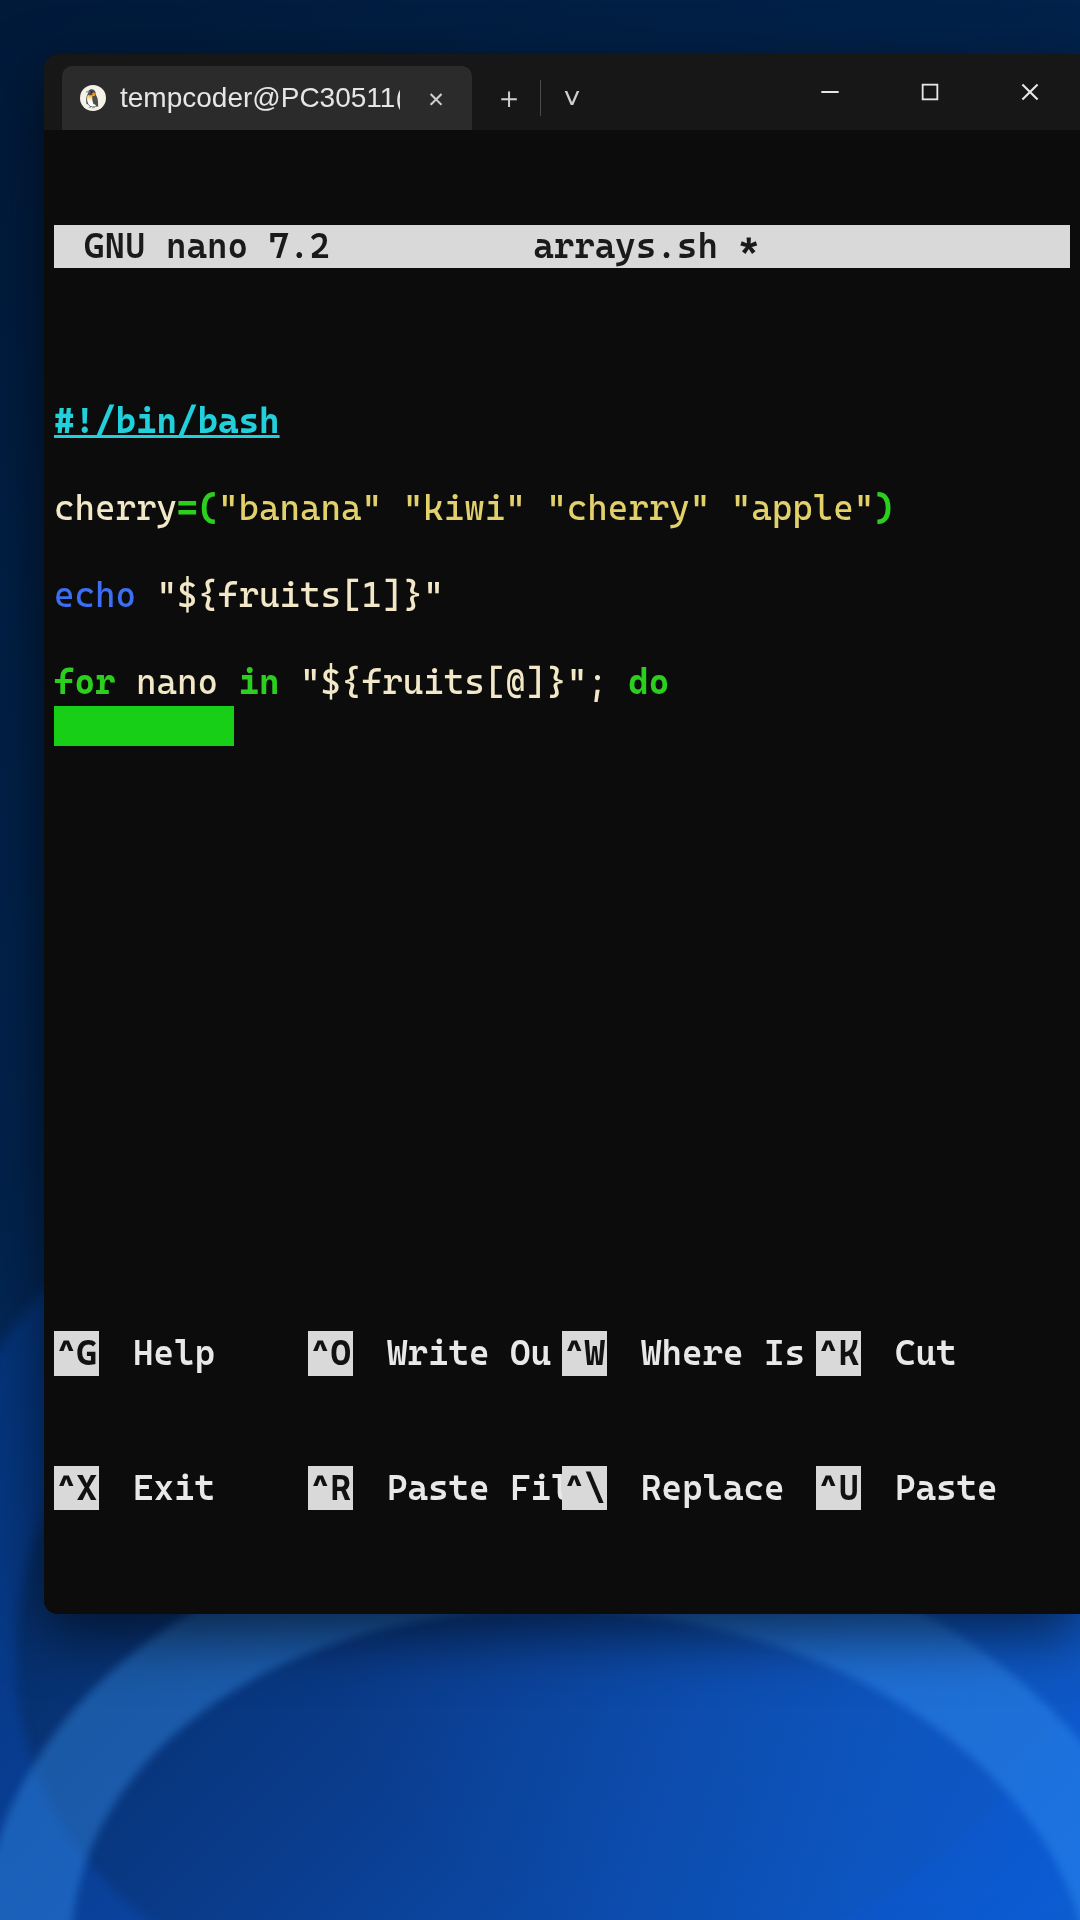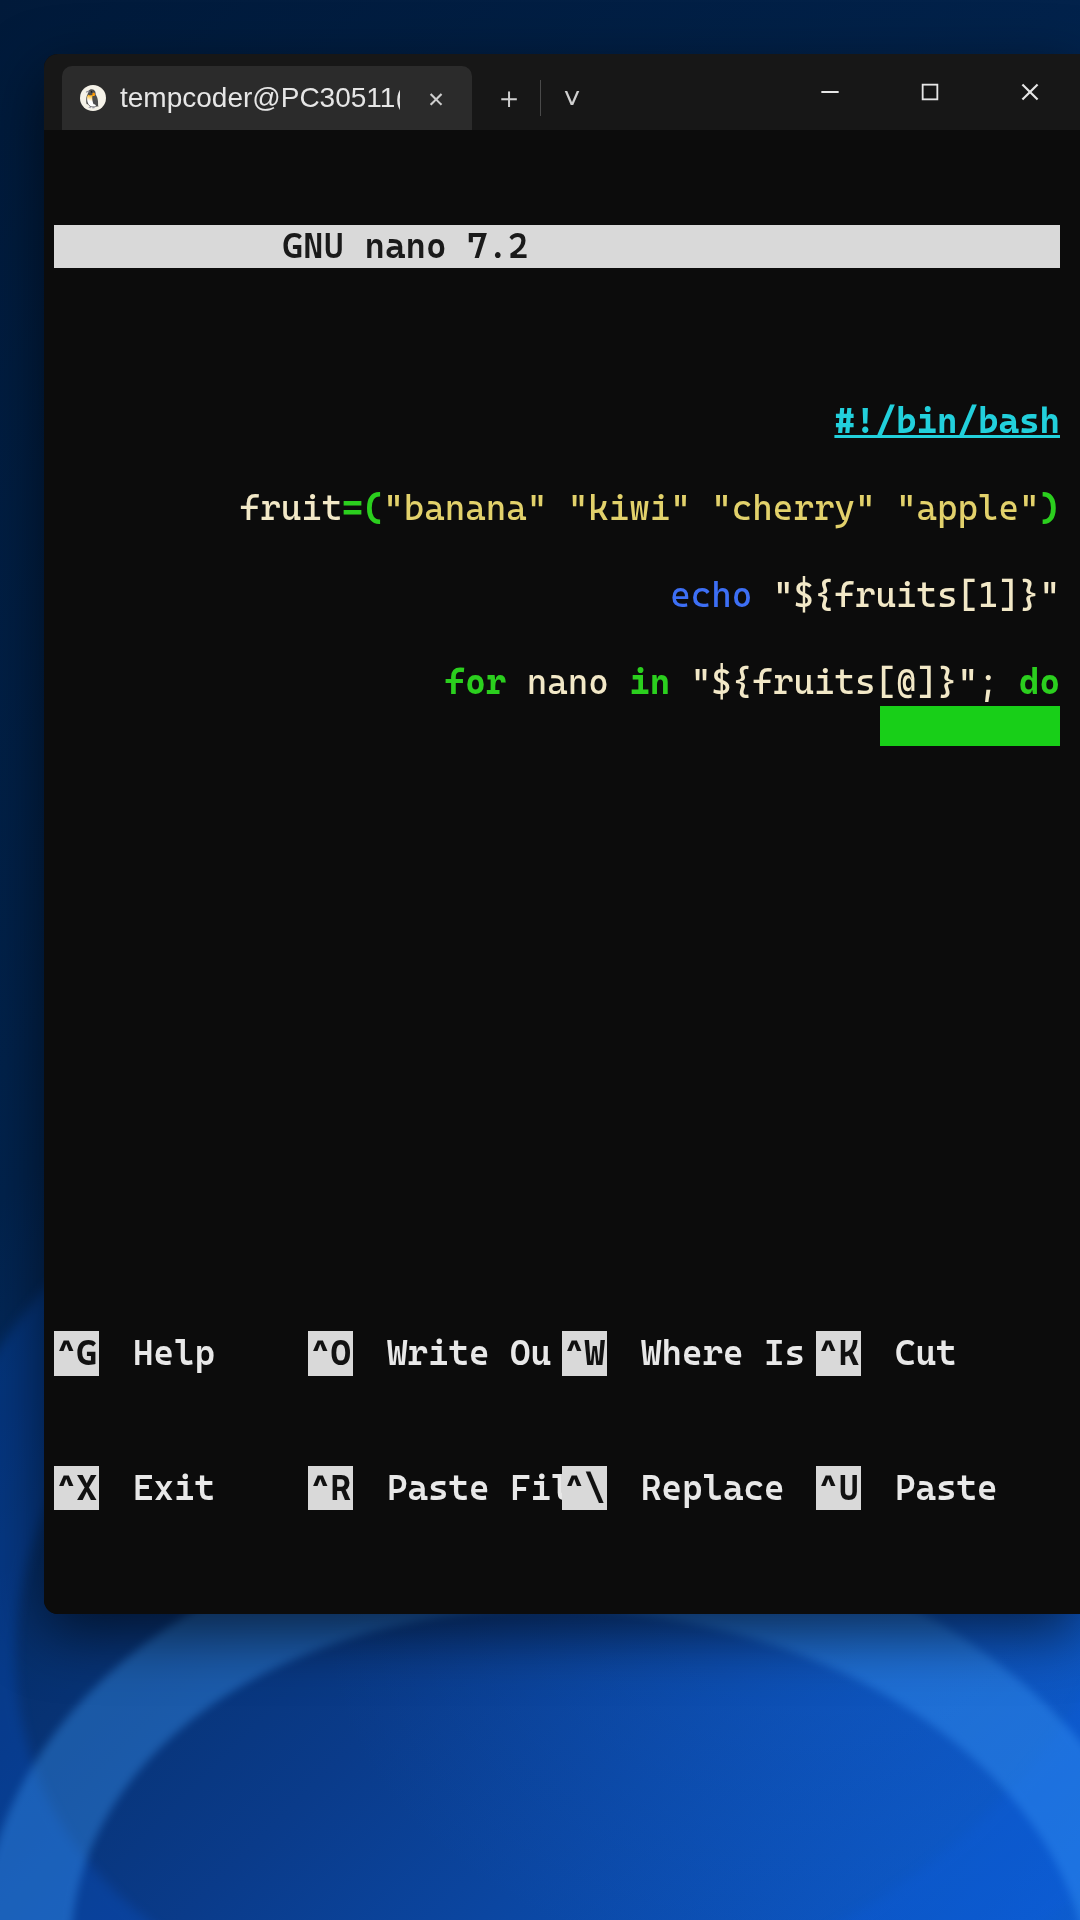--- a/index.html
+++ b/index.html
@@ -137,28 +137,27 @@
     width: 100px; height: 76px;
     display:flex;align-items:center;justify-content:center;
     color:#e6e6e6;
   }
   .win-btn svg { stroke:#e6e6e6; stroke-width:2; fill:none;}
 
   
   .term {
     flex: 1;
     background: #0c0c0c;
-    padding: 8px 20px 10px 10px;
+    padding: 8px 10px 10px 10px;
     font-size: 35px;
     line-height: 1.24;
     white-space: pre;
     color: #e8e8e8;
     position: relative;
     font-weight: 500;
-    text-align: right;
   }
 
   .nano-header {
     background: #d9d9d9;
     color: #1a1a1a;
     padding: 0 30px;
     display:flex;
     font-weight: 600;
   }
   .nano-header .left { flex: 0 0 47%; }
@@ -241,25 +240,26 @@
             <line x1="5" y1="5" x2="19" y2="19"></line>
             <line x1="19" y1="5" x2="5" y2="19"></line>
           </svg>
       </div>
     </div>
   </div>
 
   <div class="term">
     <div class="nano-header">
       <span class="left">GNU nano 7.2</span>
+      <span class="center">arrays.sh *</span>
     </div>
 
     <div class="editor-lines"><span class="c-cyan">#!/bin/bash</span>
 
-<span class="c-cream">fruit</span><span class="c-green">=(</span><span class="c-yellow">"banana"</span><span> </span><span class="c-yellow">"kiwi"</span><span> </span><span class="c-yellow">"cherry"</span><span> </span><span class="c-yellow">"apple"</span><span class="c-green">)</span>
+<span class="c-cream">cherry</span><span class="c-green">=(</span><span class="c-yellow">"banana"</span><span> </span><span class="c-yellow">"kiwi"</span><span> </span><span class="c-yellow">"cherry"</span><span> </span><span class="c-yellow">"apple"</span><span class="c-green">)</span>
 
 <span class="c-blue">echo</span><span class="c-cream"> "${fruits[1]}"</span>
 
 <span class="c-green">for</span><span class="c-cream"> nano </span><span class="c-green">in</span><span class="c-cream"> "${fruits[@]}"; </span><span class="c-green">do</span>
 <span class="cursor-block"></span></div>
 
     <div class="nano-shortcuts">
       <div class="row">
         <div class="cell"><span class="key">^G</span><span class="lbl">Help</span></div>
         <div class="cell"><span class="key">^O</span><span class="lbl">Write Ou</span></div>

